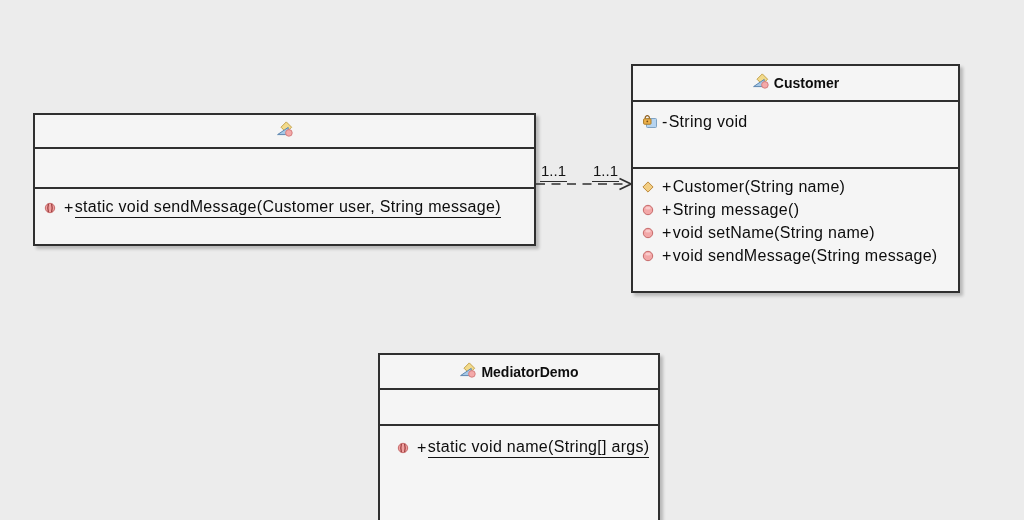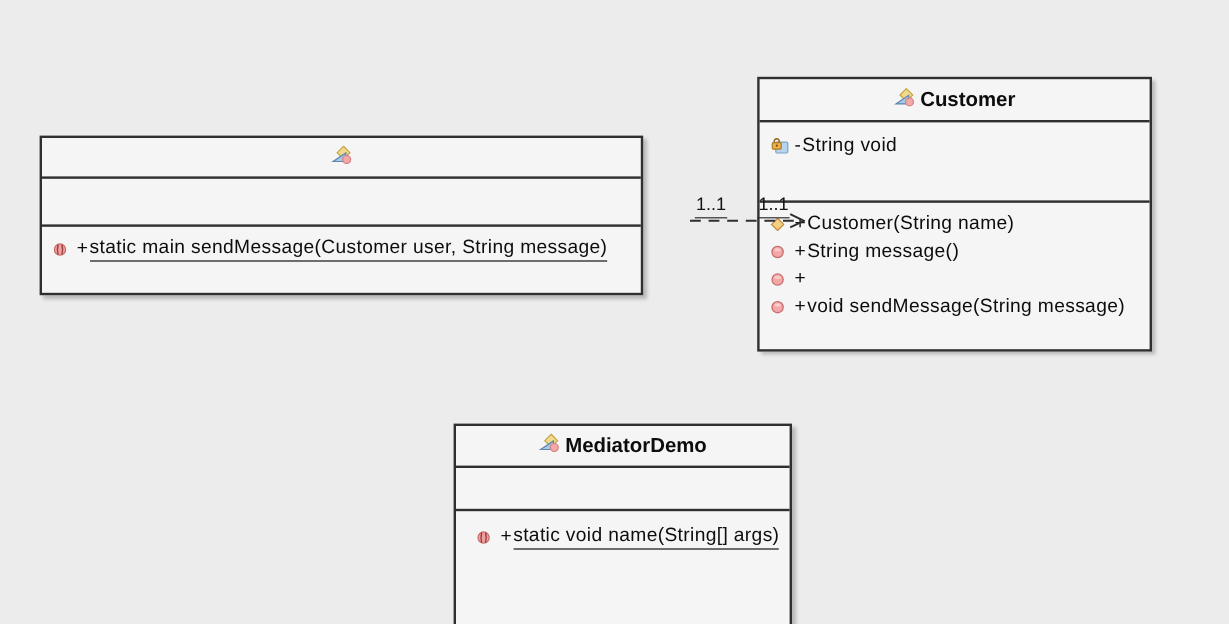--- a/index.html
+++ b/index.html
@@ -22,21 +22,21 @@
   }
   .uml-title{
     display:flex;
     align-items:center;
     justify-content:center;
     gap:5px;
     border-bottom:2px solid #2f2f2f;
     box-sizing:border-box;
   }
   .uml-title .class-name{
-    font-size:17px;
+    font-size:14px;
     font-weight:bold;
     color:#0d0d0d;
   }
   .uml-fields{
     border-bottom:2px solid #2f2f2f;
     box-sizing:border-box;
     padding-top:8px;
   }
   .uml-methods{
     box-sizing:border-box;
@@ -60,21 +60,21 @@
   }
   .member-row .prefix{padding-right:1px;}
   .member-row .ulabel.static{
     border-bottom:1.5px solid #141414;
     padding-bottom:1px;
   }
   
   .edge{
     position:absolute;
     left:536px;top:162px;
-    width:96px;height:34px;margin-left:39px;
+    width:96px;height:34px;
   }
   .edge svg{position:absolute;left:0;top:0;}
   .mult-label{
     position:absolute;
     top:0;
     height:18px;
     font-size:15px;
     color:#141414;
     border-bottom:1.6px solid #2f2f2f;
     padding:0 1px 1px 1px;
@@ -102,21 +102,21 @@
     <div class="uml-methods" style="padding-top:7px">
       <div class="member-row">
         <span class="micon">
           <svg width="12" height="12" viewBox="0 0 12 12">
             <circle cx="6" cy="6" r="4.7" fill="#F0A0A0" stroke="#C76A6A" stroke-width="1"></circle>
             <path d="M4.4,1.8 C3.8,4 3.8,8 4.4,10.2" fill="none" stroke="#993B3B" stroke-width="1.2"></path>
             <path d="M7.6,1.8 C8.2,4 8.2,8 7.6,10.2" fill="none" stroke="#993B3B" stroke-width="1.2"></path>
           </svg>
         </span>
         <span class="prefix">+</span>
-        <span class="ulabel static">static main sendMessage(Customer user, String message)</span>
+        <span class="ulabel static">static void sendMessage(Customer user, String message)</span>
       </div>
     </div>
   </div>
 
   <div class="uml-class" style="left:631px;top:64px;width:329px;height:229px">
     <div class="uml-title" style="height:36px">
       <span class="micon">
         <svg width="17" height="16" viewBox="0 0 17 16">
           <polygon points="10.3,0.9 15.6,6.2 10.3,11.5 5,6.2" fill="#F2DA8A" stroke="#C4A24A" stroke-width="1"></polygon>
           <polygon points="1.6,13.6 12.2,13.6 12.2,6.4" fill="#A6C9E8" stroke="#5E87B0" stroke-width="1"></polygon>
@@ -160,20 +160,21 @@
         <span class="ulabel">String message()</span>
       </div>
       <div class="member-row">
         <span class="micon">
           <svg width="12" height="12" viewBox="0 0 12 12">
             <circle cx="6" cy="6" r="4.7" fill="#F3A8A8" stroke="#C76A6A" stroke-width="1"></circle>
             <ellipse cx="6" cy="4.2" rx="2.7" ry="1.4" fill="#F9CBCB"></ellipse>
           </svg>
         </span>
         <span class="prefix">+</span>
+        <span class="ulabel">void setName(String name)</span>
       </div>
       <div class="member-row">
         <span class="micon">
           <svg width="12" height="12" viewBox="0 0 12 12">
             <circle cx="6" cy="6" r="4.7" fill="#F3A8A8" stroke="#C76A6A" stroke-width="1"></circle>
             <ellipse cx="6" cy="4.2" rx="2.7" ry="1.4" fill="#F9CBCB"></ellipse>
           </svg>
         </span>
         <span class="prefix">+</span>
         <span class="ulabel">void sendMessage(String message)</span>

